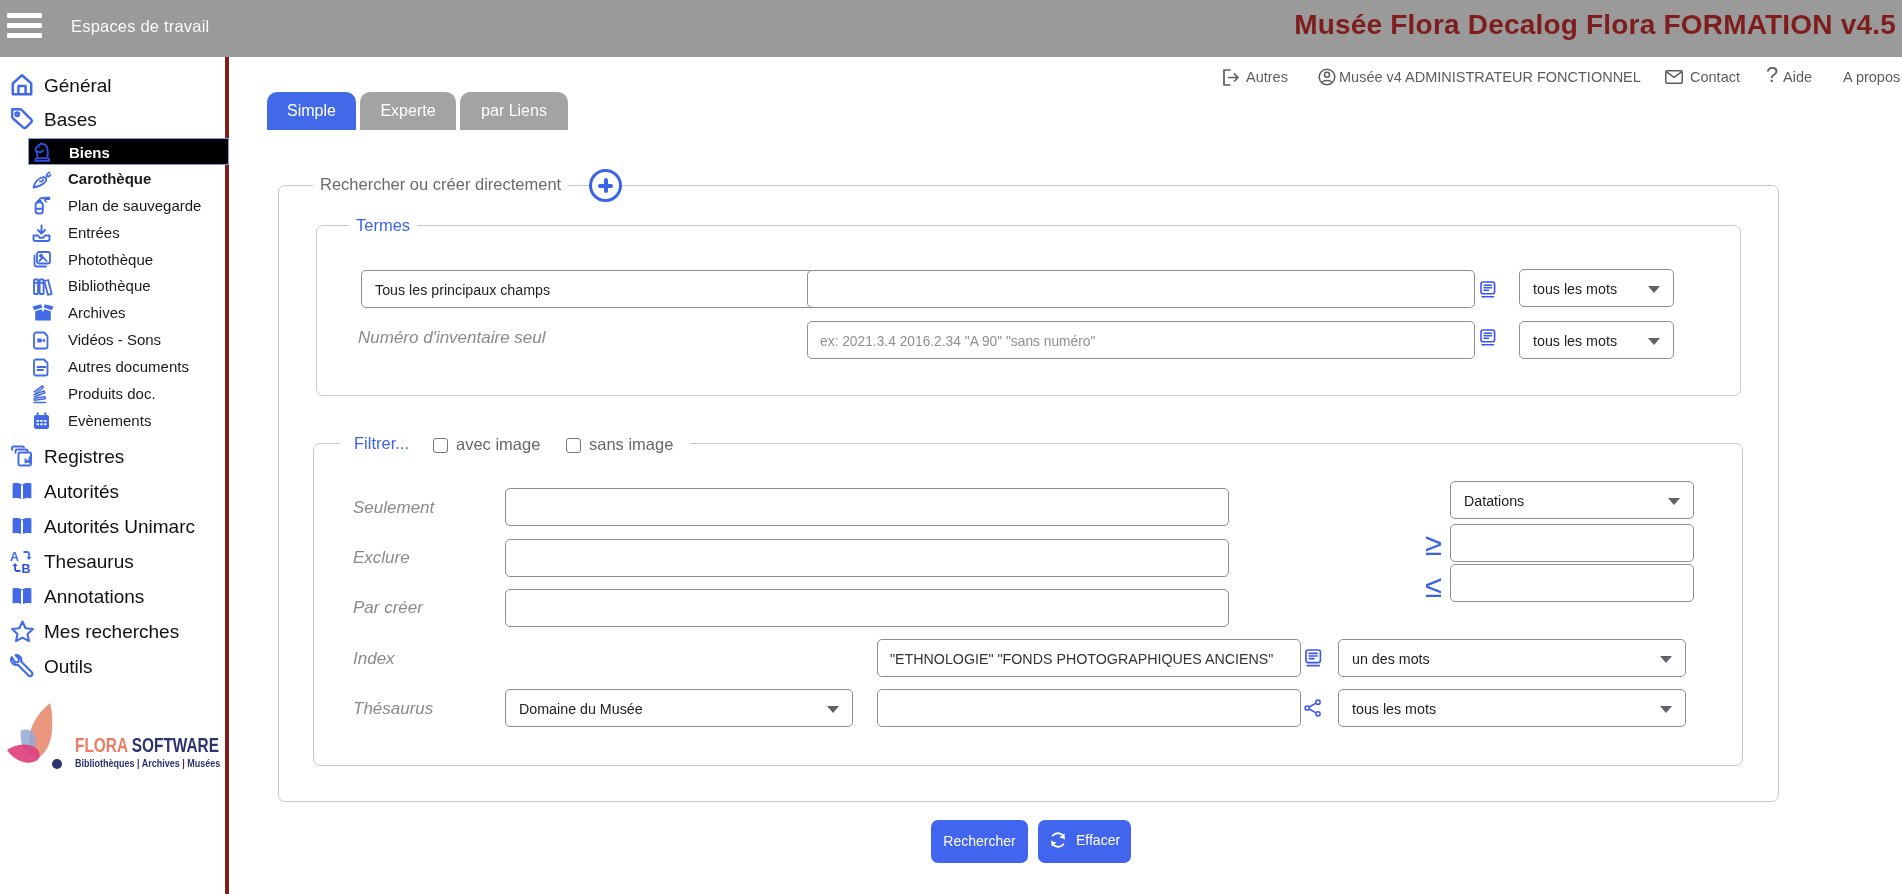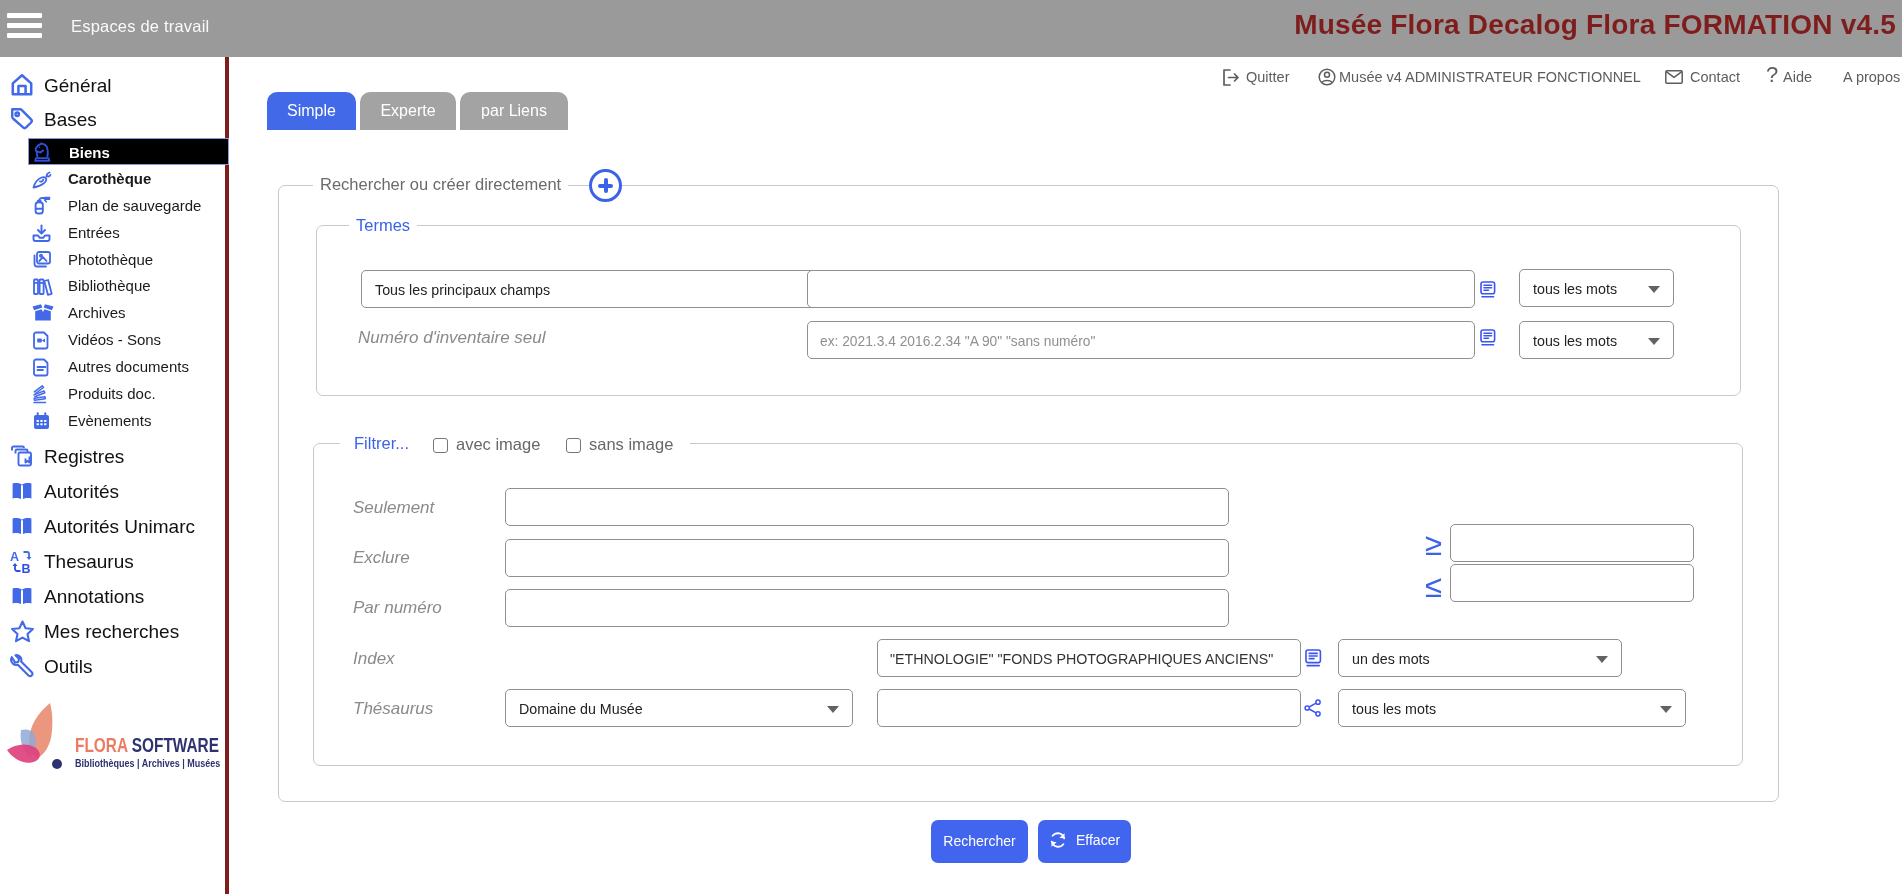--- a/index.html
+++ b/index.html
@@ -225,21 +225,21 @@
         <circle cx="52" cy="66" r="5" fill="#2e3270"></circle>
       </svg>
     <div id="logotext"><span class="f">FLORA </span><span class="s">SOFTWARE</span></div>
     <div id="logotag">Bibliothèques | Archives | Musées</div>
   </div>
 
   <svg class="abs" style="left:1222px; top:69px;" width="18" height="17" viewBox="0 0 18 17" fill="none" stroke="#5d5d5d" stroke-width="1.7" stroke-linecap="round" stroke-linejoin="round">
       <path d="M8 1 H2 V16 H8"></path>
       <path d="M6.5 8.5 H16 M12.5 5 L16 8.5 L12.5 12"></path>
     </svg>
-  <div class="toplink" id="lnk-quitter" style="left:1246px;">Quitter</div>
+  <div class="toplink" id="lnk-quitter" style="left:1246px;">Autres</div>
   <svg class="abs" style="left:1318px; top:68px;" width="18" height="18" viewBox="0 0 18 18" fill="none" stroke="#5d5d5d" stroke-width="1.5">
       <circle cx="9" cy="9" r="7.8"></circle>
       <circle cx="9" cy="6.7" r="2.5"></circle>
       <path d="M4.2 14.6 C5 11.9 13 11.9 13.8 14.6"></path>
     </svg>
   <div class="toplink" id="lnk-admin" style="left:1339px;">Musée v4 ADMINISTRATEUR FONCTIONNEL</div>
   <svg class="abs" style="left:1665px; top:70px;" width="18" height="14" viewBox="0 0 18 14" fill="none" stroke="#5d5d5d" stroke-width="1.5" stroke-linejoin="round">
       <rect x="0.8" y="0.8" width="16.4" height="12.4" rx="1.2"></rect>
       <path d="M1.2 1.6 L9 7.4 L16.8 1.6"></path>
     </svg>
@@ -283,41 +283,45 @@
   <div class="abs" style="left:354px; top:434px; font-size:16.5px; color:#3a63e8;">Filtrer...</div>
   <div class="cb" style="left:433px; top:438px;"></div>
   <div class="cblab" style="left:456px; top:435px;text-align:right;">avec image</div>
   <div class="cb" style="left:566px; top:438px;"></div>
   <div class="cblab" style="left:589px; top:435px;">sans image</div>
 
   <div class="flabel" style="left:353px; top:498px;">Seulement</div>
   <div class="ctl" style="left:505px; top:488px; width:724px;"></div>
   <div class="flabel" style="left:353px; top:548px;">Exclure</div>
   <div class="ctl" style="left:505px; top:539px; width:724px;"></div>
-  <div class="flabel" style="left:353px; top:598px;">Par numéro</div>
+  <div class="flabel" style="left:353px; top:598px;">Par créer</div>
   <div class="ctl" style="left:505px; top:589px; width:724px;"></div>
   <div class="flabel" style="left:353px; top:649px;">Index</div>
   <div class="ctl" style="left:877px; top:639px; width:424px;">
       <span class="val">"ETHNOLOGIE" "FONDS PHOTOGRAPHIQUES ANCIENS"</span>
     </div>
-  <div class="ctl sel" style="left:1338px; top:639px; width:284px;">
+  <div class="ctl sel" style="left:1338px; top:639px; width:348px;">
       <span class="txt">un des mots</span>
       <span class="arr"></span>
     </div>
   <div class="flabel" style="left:353px; top:699px;">Thésaurus</div>
   <div class="ctl sel" style="left:505px; top:689px; width:348px;">
       <span class="txt">Domaine du Musée</span>
       <span class="arr"></span>
     </div>
   <div class="ctl" style="left:877px; top:689px; width:424px;"></div>
   <div class="ctl sel" style="left:1338px; top:689px; width:348px;">
       <span class="txt">tous les mots</span>
       <span class="arr"></span>
     </div>
 
+  <div class="ctl sel" style="left:1450px; top:481px; width:244px;">
+      <span class="txt">Datations</span>
+      <span class="arr"></span>
+    </div>
   <div class="cmp" style="left:1425px; top:527px;">≥</div>
   <div class="ctl" style="left:1450px; top:524px; width:244px;"></div>
   <div class="cmp" style="left:1425px; top:569px;">≤</div>
   <div class="ctl" style="left:1450px; top:564px; width:244px;"></div>
 
   <svg class="abs" style="left:1480px; top:281px;" width="16" height="17" viewBox="0 0 16 17" fill="none" stroke="#3b55f5" stroke-width="1.6" stroke-linejoin="round" stroke-linecap="round">
       <rect x="1" y="1" width="13.6" height="11.8" rx="2"></rect>
       <path d="M4 4.2 h7.6 M4 6.7 h7.6 M4 9.2 h4.5"></path>
       <path d="M2 15.8 h11.6"></path>
     </svg>

